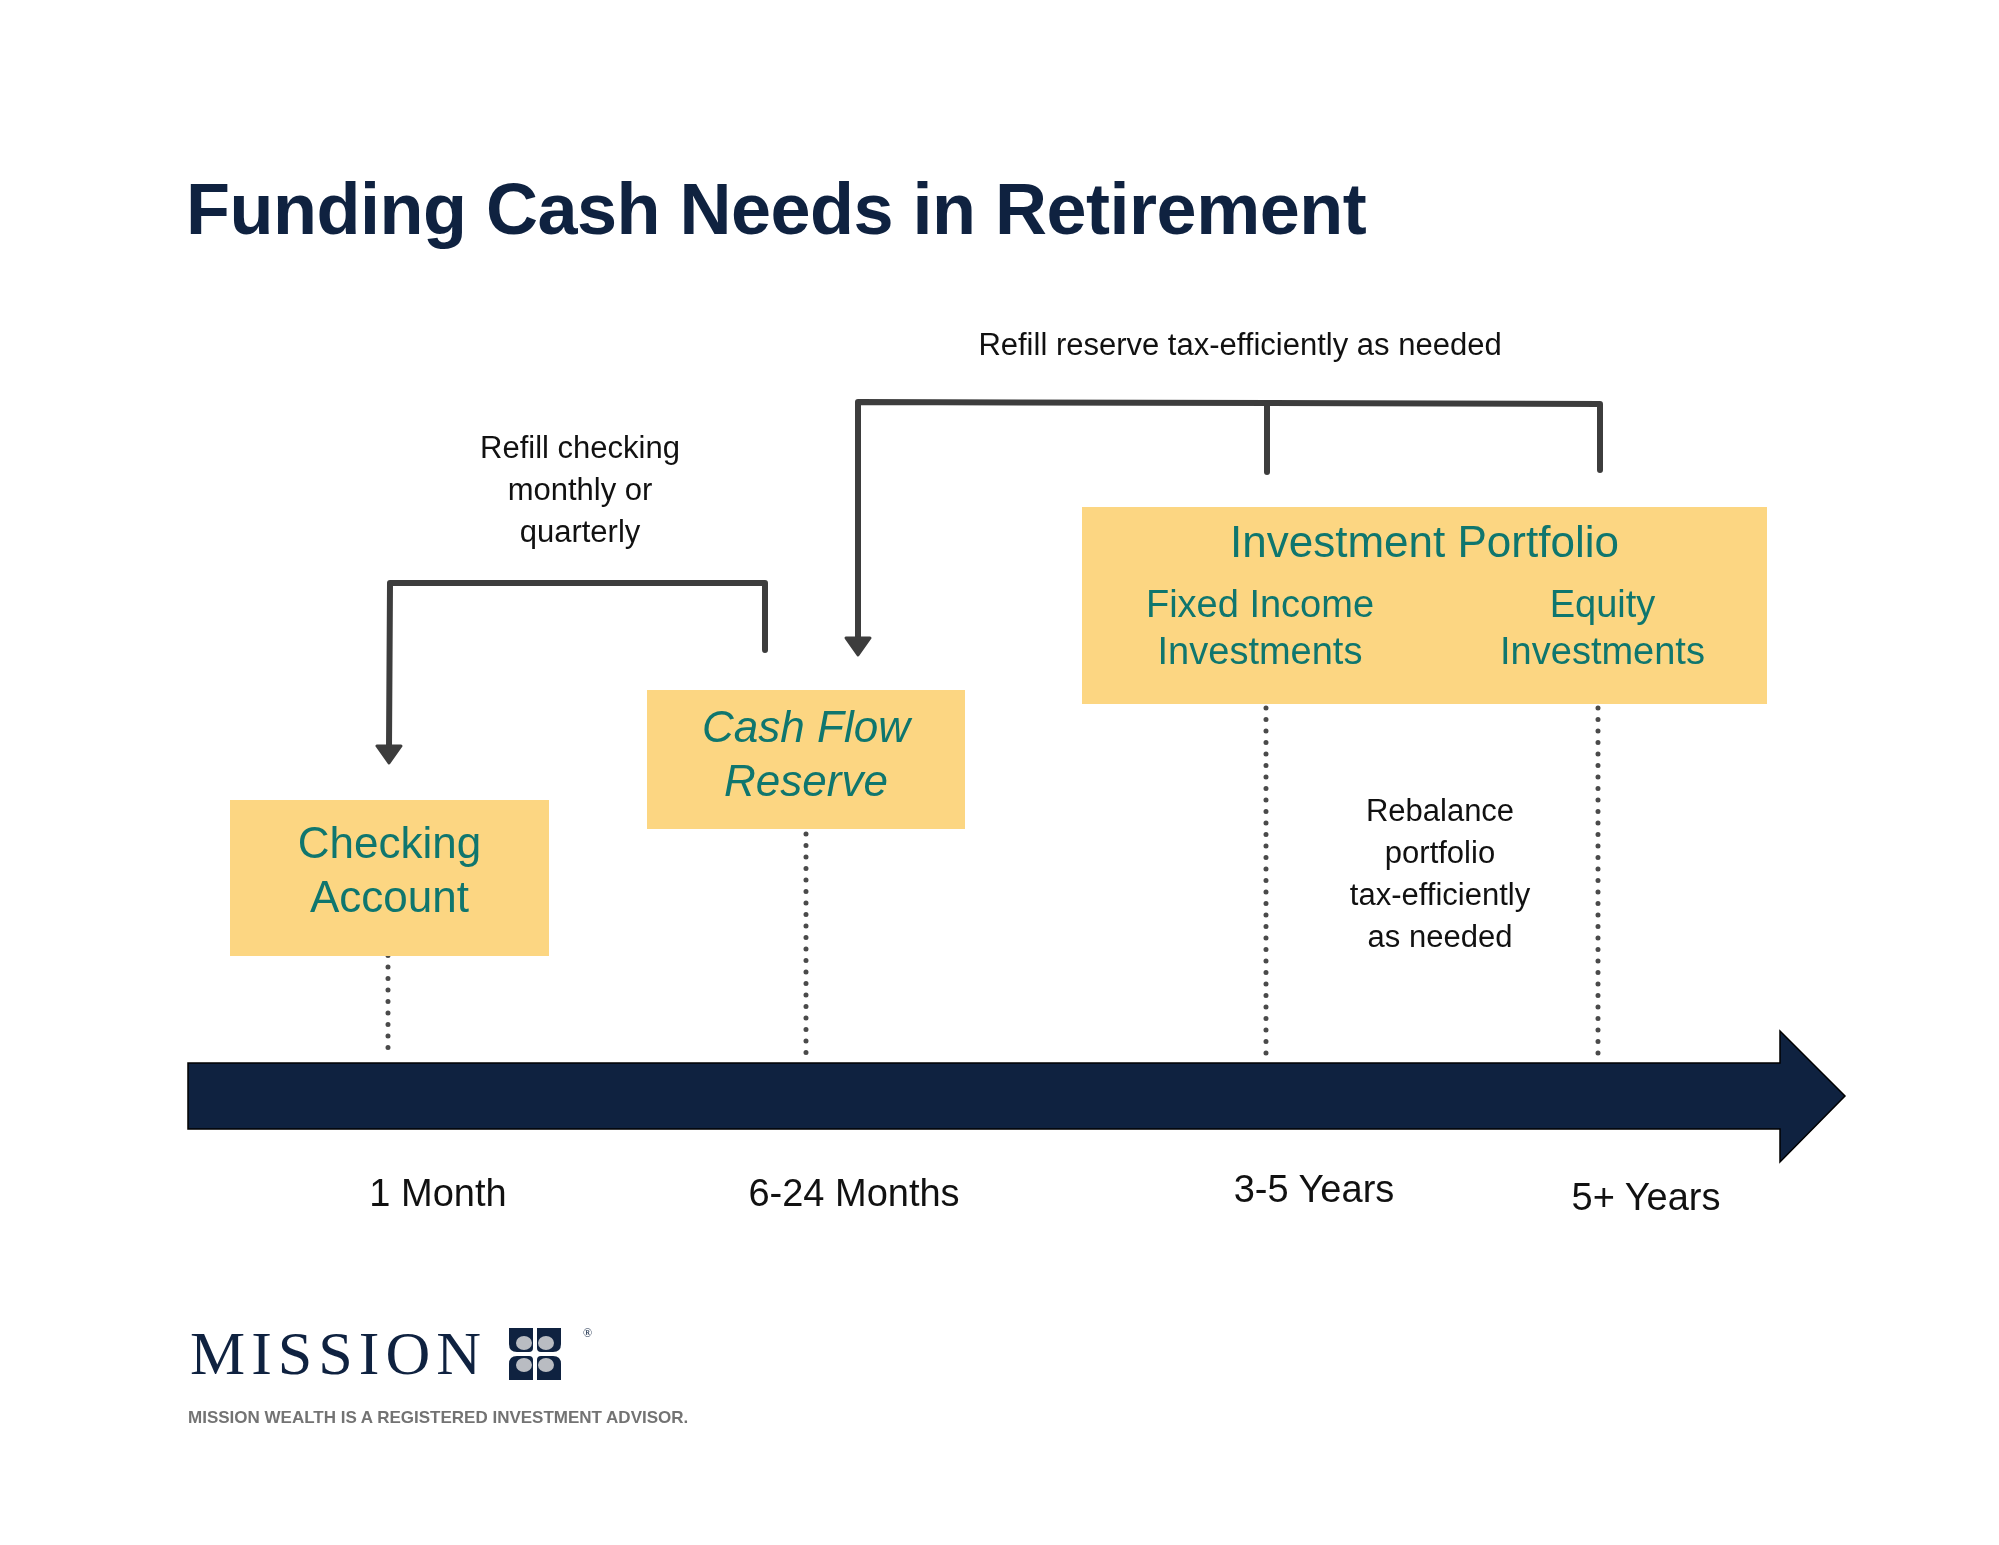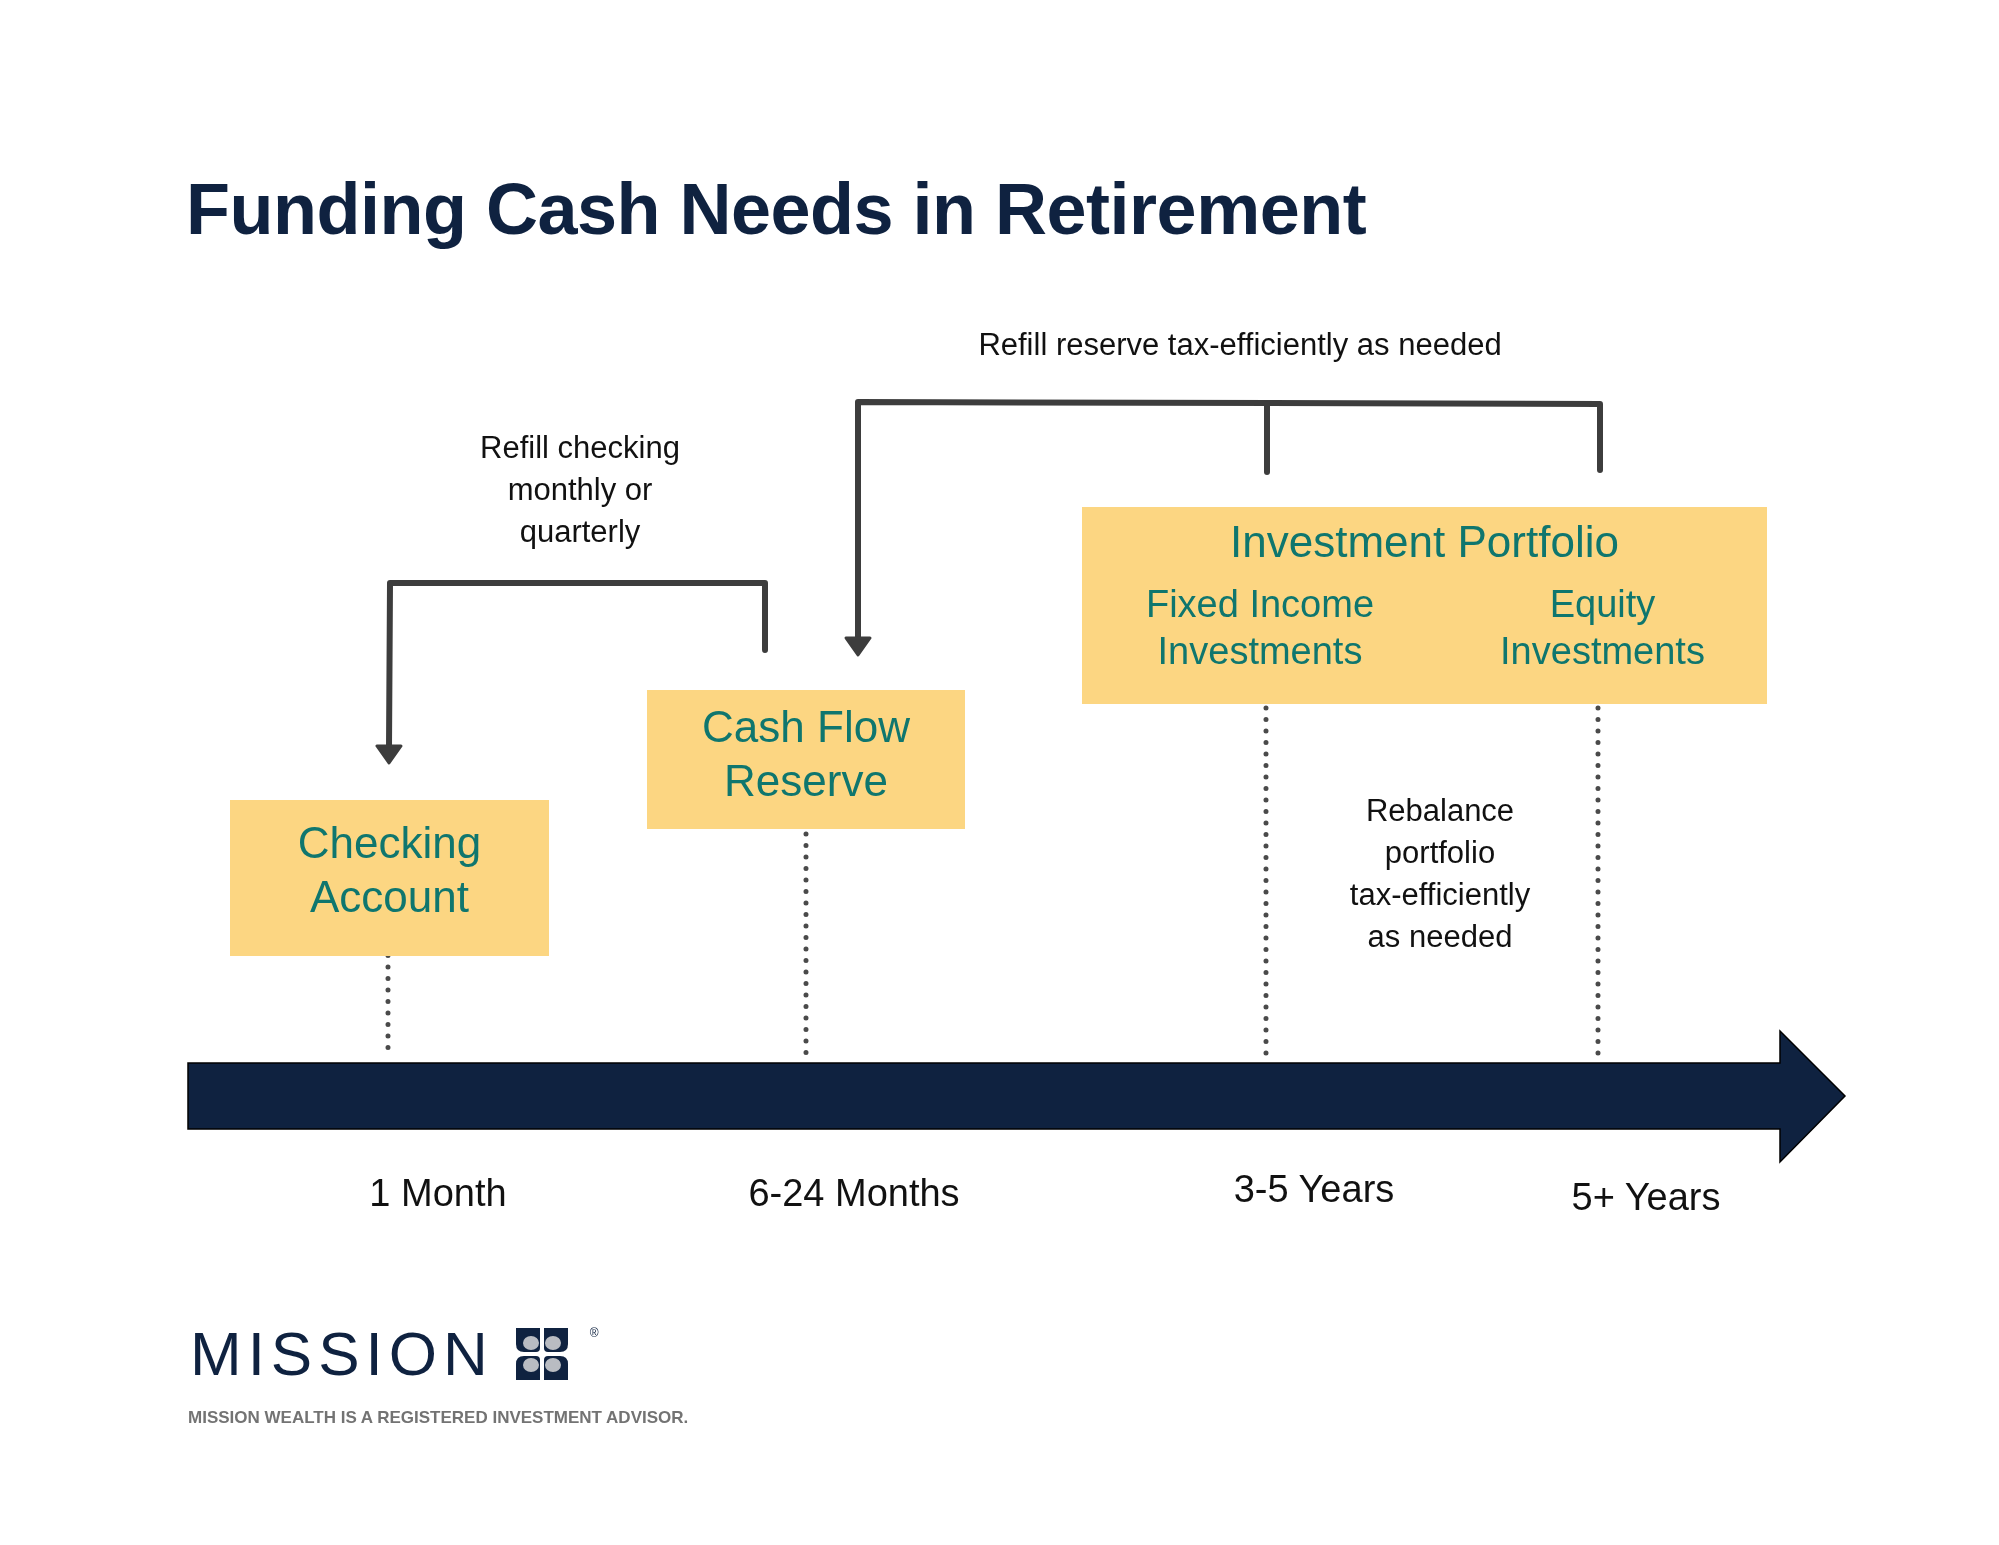--- a/index.html
+++ b/index.html
@@ -9,21 +9,21 @@
   .title { left: 186px; top: 168px; font-size: 72px; font-weight: bold; color: #0f2240;
            letter-spacing: -0.5px; white-space: nowrap; }
   .box { position: absolute; background: #fcd682; display: flex; flex-direction: column;
          align-items: center; justify-content: flex-start; text-align: center; color: #0f766e; }
   .box-label { font-size: 44px; line-height: 54px; }
   .note { position: absolute; text-align: center; font-size: 31px; line-height: 42px; color: #111; }
   .tick-label { position: absolute; font-size: 38px; color: #111; white-space: nowrap;
                 transform: translateX(-50%); margin-left: 48px; }
   svg.overlay { position: absolute; left: 0; top: 0; }
   .logo { left: 190px; top: 1318px; display: flex; align-items: center; gap: 20px;
-          font-family: Liberation Sans, sans-serif; font-size: 62px; color: #0f2240;
+          font-family: Liberation Serif, serif; font-size: 62px; color: #0f2240;
           letter-spacing: 6px; }
   .logo sup { font-size: 12px; letter-spacing: 0; align-self: flex-start; margin-top: 8px; }
   .disclaimer { left: 188px; top: 1408px; font-size: 17px; font-weight: bold; color: #737373; white-space: nowrap; }
 </style>
 </head>
 <body>
 
 <div class="abs title">Funding Cash Needs in Retirement</div>
 
 <svg class="overlay" width="1999" height="1545" viewBox="0 0 1999 1545">
@@ -59,21 +59,21 @@
   <div>Refill checking</div>
   <div>monthly or</div>
   <div>quarterly</div>
 </div>
 
 <div class="box" style="left: 230px; top: 800px; width: 319px; height: 156px; padding-top: 16px; box-sizing: border-box;">
   <div class="box-label">Checking</div>
   <div class="box-label">Account</div>
 </div>
 
-<div class="box" style="left: 647px; top: 690px; width: 318px; height: 139px; padding-top: 10px; box-sizing: border-box;">
+<div class="box" style="left: 647px; top: 690px; width: 318px; height: 139px; padding-top: 10px; box-sizing: border-box; font-style: italic;">
   <div class="box-label">Cash Flow</div>
   <div class="box-label">Reserve</div>
 </div>
 
 <div class="box" style="left: 1082px; top: 507px; width: 685px; height: 197px;">
   <div style="font-size: 44px; margin-top: 8px; line-height: 54px;">Investment Portfolio</div>
   <div style="display:flex; width:100%; margin-top: 12px;">
     <div style="width: 356px; text-align:center; font-size: 38px; line-height: 47px;">
       <div>Fixed Income</div>
       <div>Investments</div>

